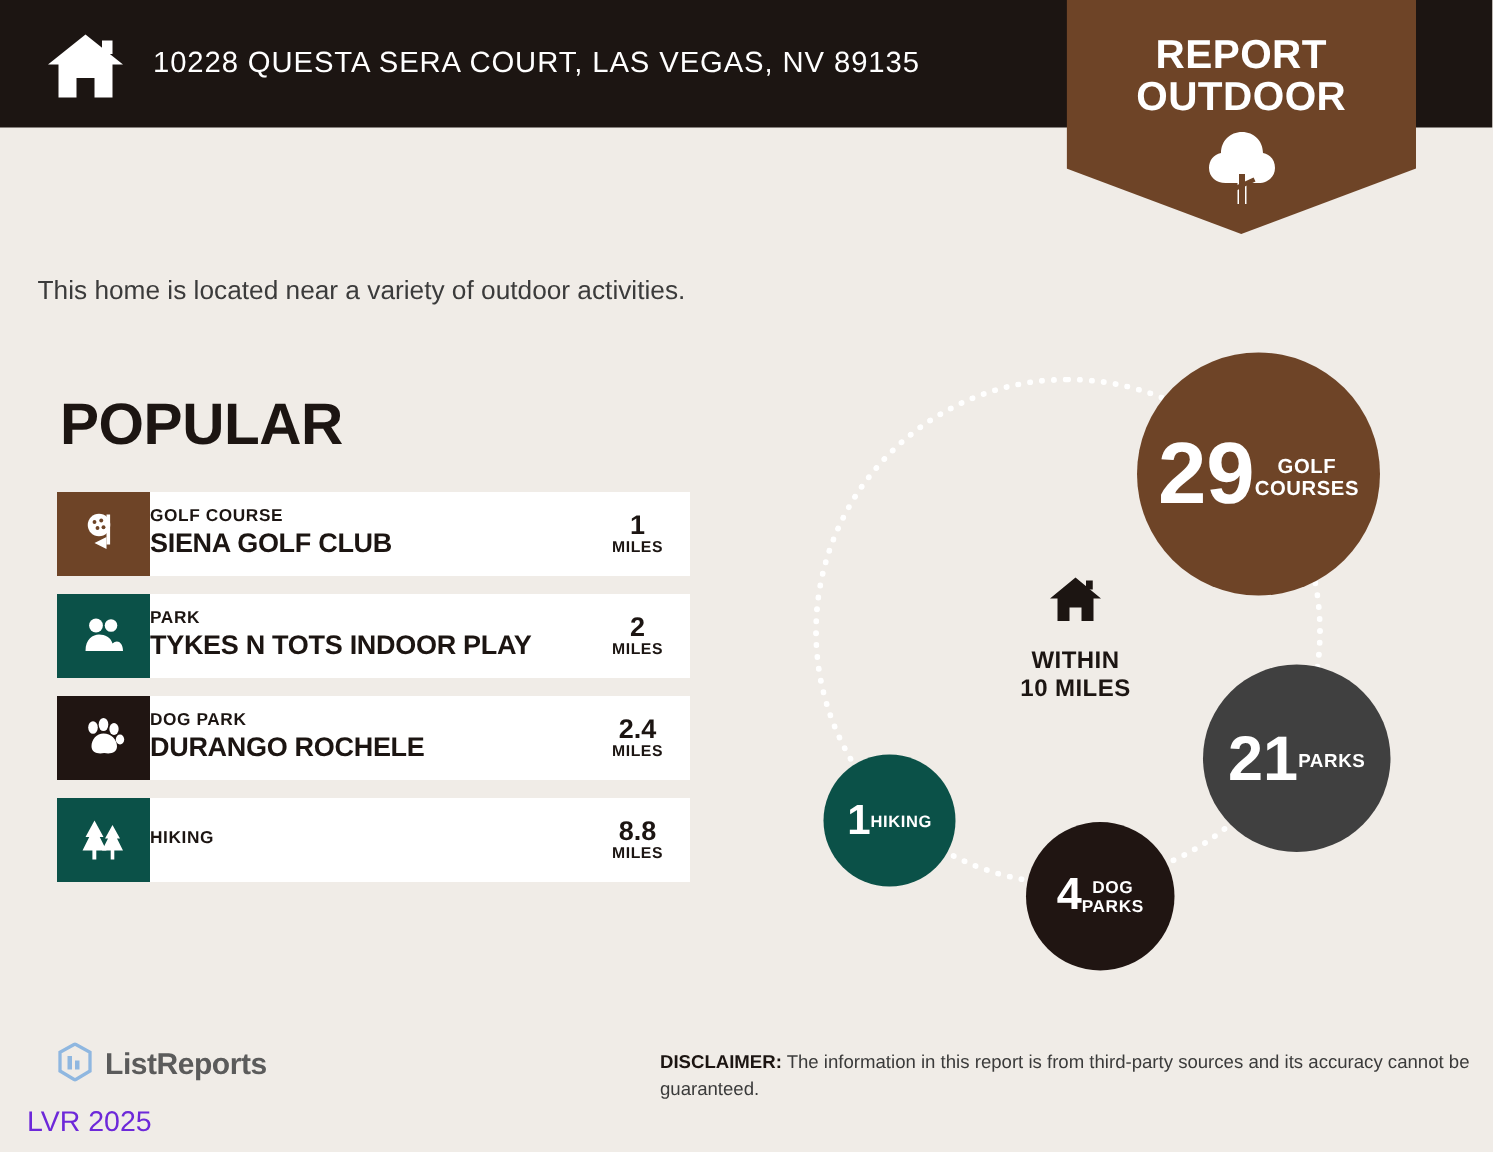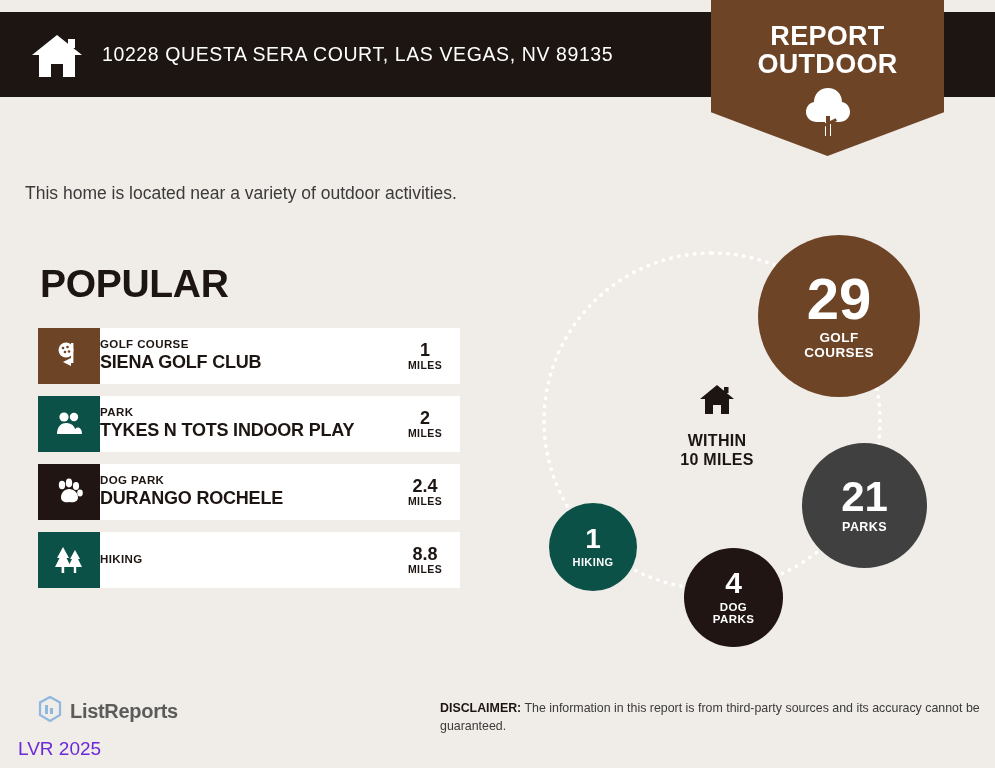--- a/index.html
+++ b/index.html
@@ -10,21 +10,21 @@
     overflow: hidden;
   }
   .page {
     position: relative;
     width: 995px; height: 768px;
     background: #f0ece7;
   }
 
   
   .header {
-    position: absolute; top: 12px; left: 0;
+    position: absolute; top: 0; left: 0;
     width: 995px; height: 85px;
     background: #1c1512;
     display: flex; align-items: center; text-align: center;
   }
   .header-home {
     margin-left: 30px;
     width: 54px; height: 48px;
     display: flex; align-items: center; justify-content: center;
   }
   .header-address {
@@ -121,21 +121,21 @@
   .dotted-ring {
     position: absolute;
     left: 22px; top: 26px;
     width: 340px; height: 340px;
     border: 4px dotted #ffffff;
     border-radius: 50%;
   }
   .bubble {
     position: absolute;
     border-radius: 50%;
-    display: flex; flex-direction: column;
+    display: flex; 
     align-items: center; justify-content: center;
     color: #ffffff; text-align: center;
   }
   .bubble .num { font-weight: bold; line-height: 0.95; }
   .bubble .lbl { font-weight: bold; letter-spacing: 0.4px; line-height: 1.1; }
 
   .b-golf { left: 238px; top: 10px; width: 162px; height: 162px; background: #6e4427; }
   .b-golf .num { font-size: 58px; }
   .b-golf .lbl { font-size: 13.5px; margin-top: 5px; }
 

